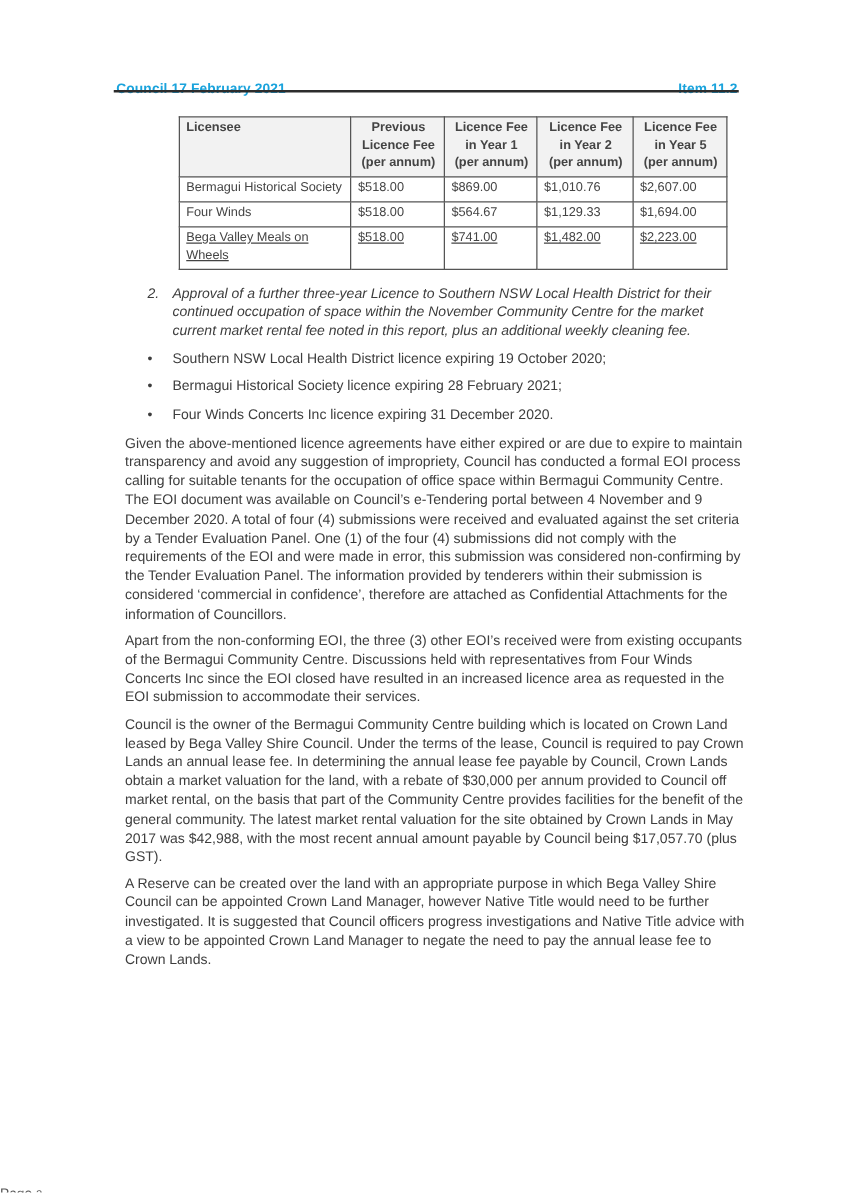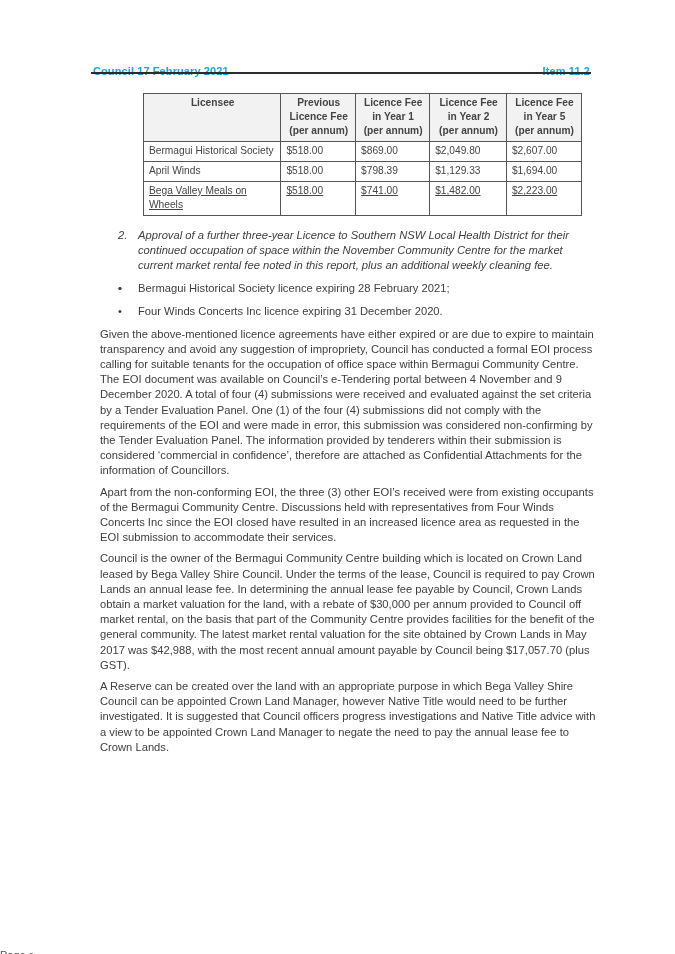--- a/index.html
+++ b/index.html
@@ -8,21 +8,21 @@
     .header { position: absolute; left: 93px; top: 53px; width: 497px; height: 18px; }
     .header-left, .header-right { position: absolute; top: 12px; color: #1aa3dc; font-weight: bold;
            font-size: 11px; letter-spacing: 0.1px; font-family: Liberation Sans, sans-serif; }
     .header-left { left: 0; }
     .header-right { right: 0; }
     .header-rule { position: absolute; left: 91px; top: 72px; width: 500px; height: 2px; background: #2c2c2c; }
     table.fees { position: absolute; left: 143px; top: 93px; width: 439px; border-collapse: collapse;
            font-size: 10.2px; color: #444; }
     table.fees th, table.fees td { border: 1px solid #555; padding: 2px 4px 3px 5px; vertical-align: top; line-height: 14px; }
     table.fees th { background: #f2f2f2; font-weight: bold; text-align: center; height: 41px; }
-    table.fees th.first { text-align: center; }
+    table.fees th.first { text-align: left; }
     table.fees td { height: 14px; }
     table.fees tr.tall td { height: 28px; text-decoration: underline; }
     table.fees td.c5 { text-align: left; }
     .col1 { width: 140px; } .col2 { width: 68px; } .col3 { width: 68px; } .col4 { width: 70px; } .col5 { width: 68px; }
     .content { position: absolute; left: 100px; top: 228px; width: 500px; font-size: 11.2px; line-height: 15.2px; color: #3d3d3d; }
     .numbered { position: relative; padding-left: 38px; font-style: italic; margin: 0 0 6px 0; }
     .numbered .num { position: absolute; left: 18px; top: 0; }
     p.para { margin: 0 0 6px 0; text-indent: 0; }
     ul.bullets { list-style: none; margin: 0 0 4px 0; padding: 0; }
     ul.bullets li { position: relative; padding-left: 38px; margin-bottom: 7.5px; }
@@ -65,27 +65,27 @@
         <span>in Year 5</span><br>
         <span>(per annum)</span>
       </th>
     </tr>
   </thead>
   <tbody>
     <tr>
       <td>Bermagui Historical Society</td>
       <td>$518.00</td>
       <td>$869.00</td>
-      <td>$2,049.80</td>
+      <td>$1,010.76</td>
       <td class="c5">$2,607.00</td>
     </tr>
     <tr>
-      <td>April Winds</td>
+      <td>Four Winds</td>
       <td>$518.00</td>
-      <td>$798.39</td>
+      <td>$564.67</td>
       <td>$1,129.33</td>
       <td class="c5">$1,694.00</td>
     </tr>
     <tr class="tall">
       <td>Bega Valley Meals on Wheels</td>
       <td>$518.00</td>
       <td>$741.00</td>
       <td>$1,482.00</td>
       <td class="c5">$2,223.00</td>
     </tr>
@@ -95,20 +95,21 @@
 <div class="content">
   <div class="numbered">
     <span class="num">2.</span>
     <span>Approval of a further three-year Licence to Southern NSW Local Health District for their continued occupation of space within the November Community Centre for the market current market rental fee noted in this report, plus an additional weekly cleaning fee.</span>
   </div>
 
 
   <ul class="bullets">
     <li>
       <span class="dot">•</span>
+      <span>Southern NSW Local Health District licence expiring 19 October 2020;</span>
     </li>
     <li>
       <span class="dot">•</span>
       <span>Bermagui Historical Society licence expiring 28 February 2021;</span>
     </li>
     <li>
       <span class="dot">•</span>
       <span>Four Winds Concerts Inc licence expiring 31 December 2020.</span>
     </li>
   </ul>

